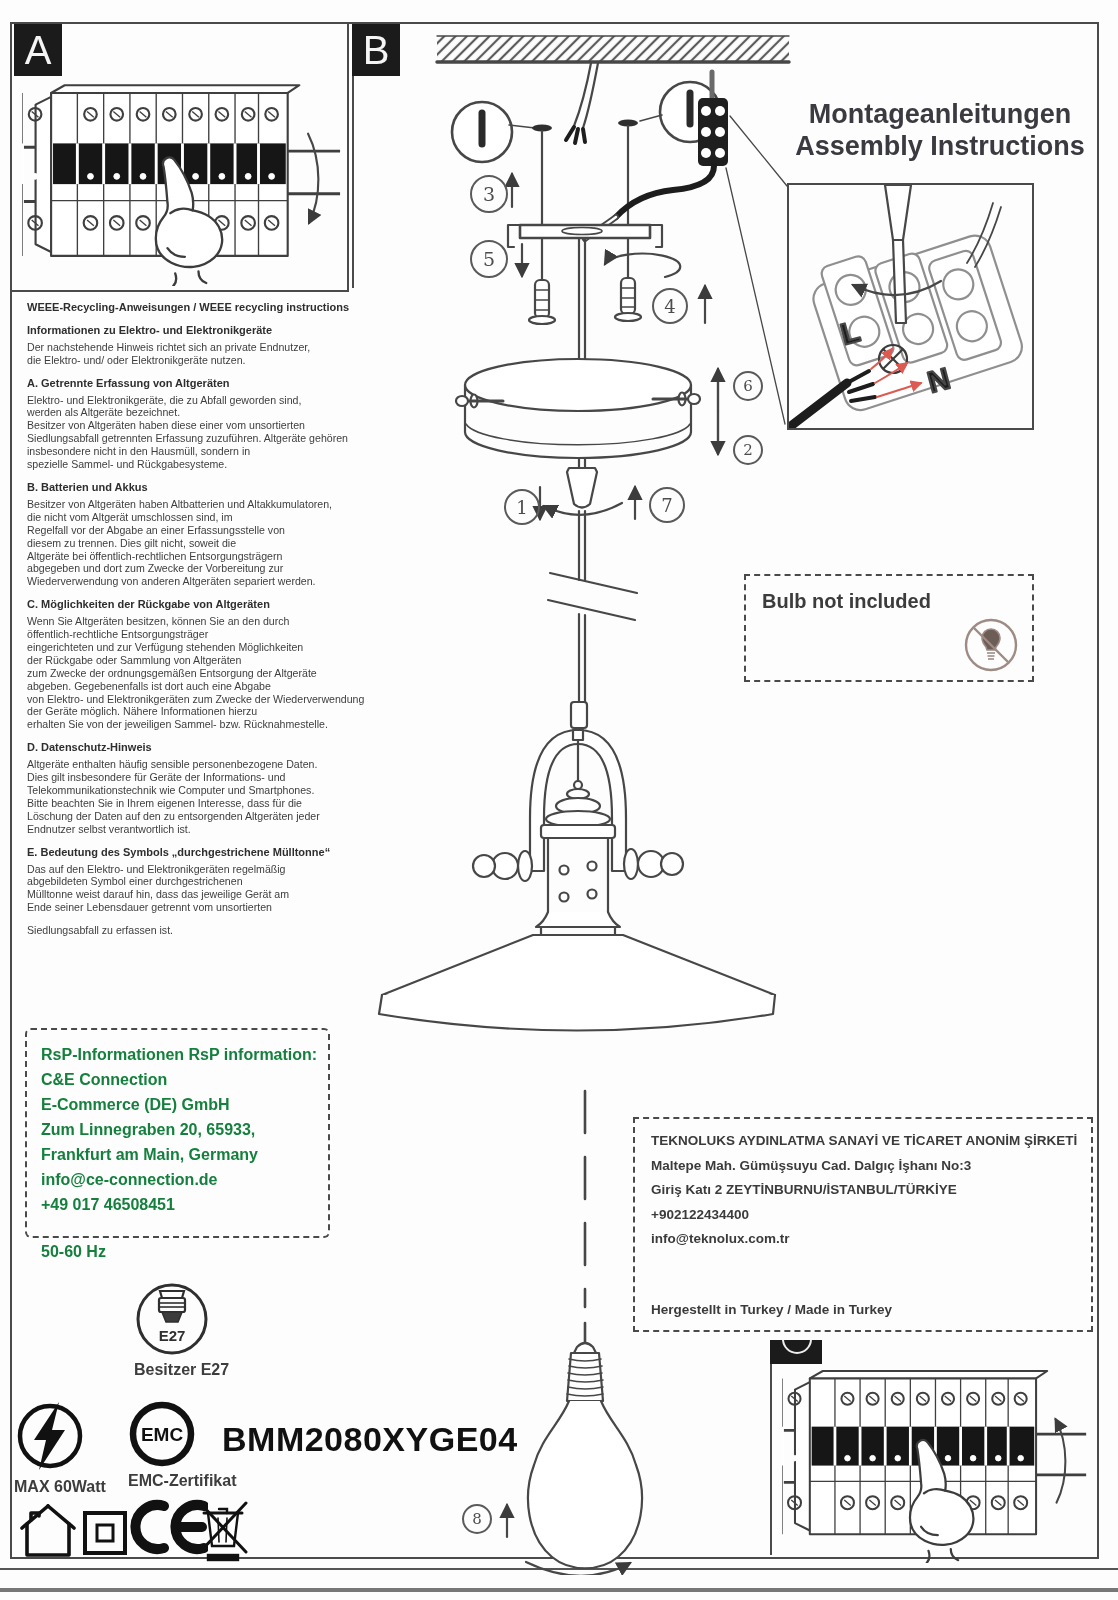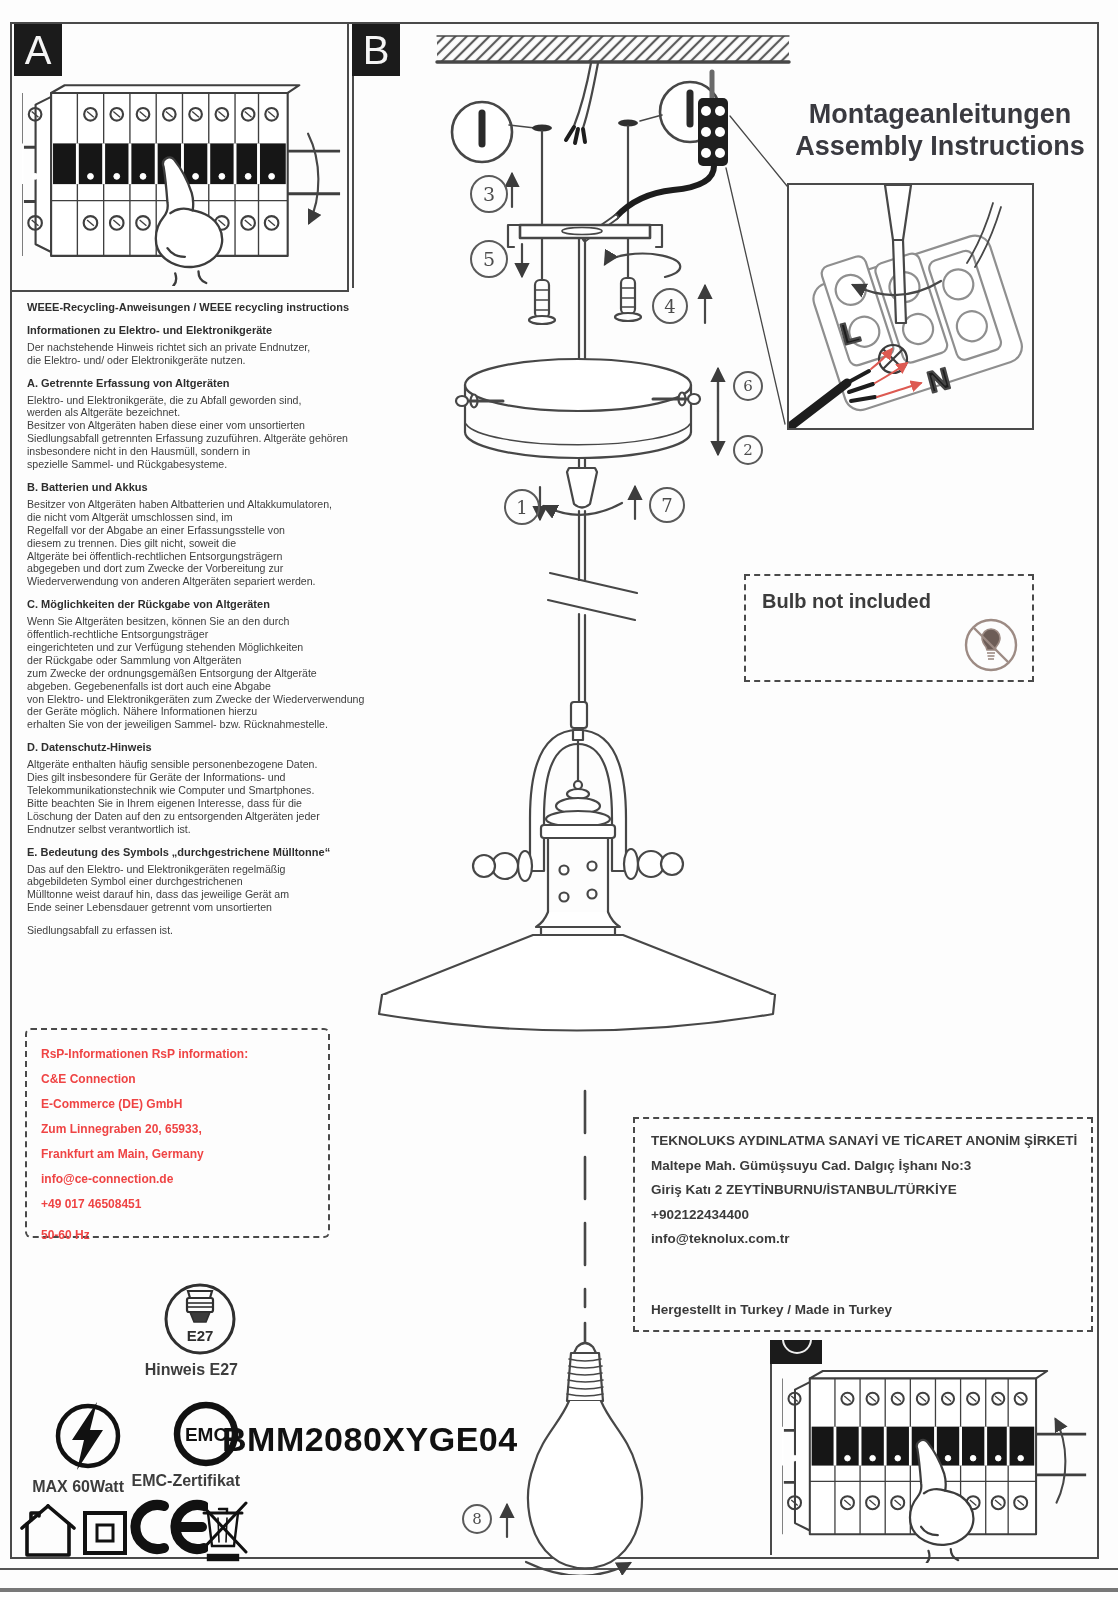--- a/index.html
+++ b/index.html
@@ -9,25 +9,25 @@
   svg{display:block;}
   .frame{border:2px solid #4a4a4a;}
   .seclabel{background:#1b1b1b;color:#f5f5f5;text-align:center;font-size:40px;line-height:52px;font-weight:400;}
   .weee{width:414px;font-size:10.6px;line-height:12.9px;color:#3e3e3e;}
   .weee h3{font-size:11px;margin:10px 0 4px 0;color:#2e2e2e;}
   .weee p{margin:0;white-space:pre-line;}
   .logo{font-weight:bold;font-size:46px;color:#e6c32b;letter-spacing:1px;text-align:center;}
   .titles{font-size:27px;font-weight:bold;color:#3a3a40;text-align:center;line-height:32px;}
   .dashedbox{border:2px dashed #4a4a4a;background:#fdfdfd;}
   .bulbnote{font-size:20px;font-weight:bold;color:#3c3c3c;line-height:34px;}
-  .rsp div{font-size:12px;font-weight:bold;color:#ef4444;line-height:25px;white-space:nowrap;}
+  .rsp div{font-size:16px;font-weight:bold;color:#15803d;line-height:25px;white-space:nowrap;}
   .mfr div{font-size:13.5px;font-weight:bold;color:#3b3b3b;line-height:24.5px;white-space:nowrap;}
   .stepnum{position:absolute;border:2px solid #5a5a5a;border-radius:50%;display:flex;align-items:center;justify-content:center;
            font-family:"DejaVu Serif",serif;color:#4c4c4c;background:transparent;}
-  .cert{position:absolute;display:flex;flex-direction:column;align-items:flex-end;}
+  .cert{position:absolute;display:flex;flex-direction:column;align-items:flex-start;}
   .certlabel{font-size:16px;font-weight:bold;color:#3d3d3d;margin-top:4px;white-space:nowrap;}
   .model{font-size:34px;font-weight:bold;color:#111;letter-spacing:0.5px;white-space:nowrap;}
   .tlabel{font-family:"Liberation Sans",sans-serif;font-weight:bold;font-size:30px;fill:#1e1e1e;}
   .ln{stroke:#474747;fill:none;stroke-width:2.2;stroke-linecap:round;stroke-linejoin:round;}
   .hline{position:absolute;background:#555;}
 </style>
 </head>
 <body>
 
 <div class="page">
@@ -342,21 +342,21 @@
   <div class="stepnum" style="left:462px;top:1504px;width:26px;height:26px;font-size:15px;">8</div>
 
   <div class="abs dashedbox rsp" style="left:25px;top:1028px;width:305px;height:210px;padding:12px 14px;box-sizing:border-box;border-radius:6px;">
     <div>RsP-Informationen RsP information:</div>
     <div>C&amp;E Connection</div>
     <div>E-Commerce (DE) GmbH</div>
     <div>Zum Linnegraben 20, 65933,</div>
     <div>Frankfurt am Main, Germany</div>
     <div>info@ce-connection.de</div>
     <div>+49 017 46508451</div>
-    <div style="margin-top:6px;">50-60 Hz</div>
+    <div style="margin-top:22px;">50-60 Hz</div>
   </div>
 
   <div class="abs dashedbox mfr" style="left:633px;top:1117px;width:460px;height:215px;padding:10px 16px;box-sizing:border-box;">
     <div>TEKNOLUKS AYDINLATMA SANAYİ VE TİCARET ANONİM ŞİRKETİ</div>
     <div>Maltepe Mah. Gümüşsuyu Cad. Dalgıç İşhanı No:3</div>
     <div>Giriş Katı 2 ZEYTİNBURNU/İSTANBUL/TÜRKİYE</div>
     <div>+902122434400</div>
     <div>info@teknolux.com.tr</div>
     <div class="abs" style="left:16px;bottom:8px;">Hergestellt in Turkey / Made in Turkey</div>
   </div>
@@ -366,21 +366,21 @@
       <g stroke="#2f2f2f" fill="none" stroke-width="3">
         <circle cx="38" cy="38" r="34"></circle>
         <path d="M26,10 h24 l-2,7 h-20 z" stroke-width="2.2"></path>
         <rect x="25" y="17" width="26" height="14" rx="2" stroke-width="2.2"></rect>
         <line x1="25" y1="22" x2="51" y2="22" stroke-width="1.6"></line>
         <line x1="25" y1="26" x2="51" y2="26" stroke-width="1.6"></line>
         <path d="M28,31 h20 l-4,10 h-12 z" fill="#3c3c3c" stroke-width="1.6"></path>
         <text x="38" y="60" text-anchor="middle" style="font:bold 15px 'Liberation Sans',sans-serif" fill="#2f2f2f" stroke="none">E27</text>
       </g>
     </svg>
-    <div class="certlabel">Hinweis E27</div>
+    <div class="certlabel">Besitzer E27</div>
   </div>
 
   <div class="cert" style="left:14px;top:1398px;width:110px;">
     <svg width="72" height="76" viewBox="0 0 72 76">
       <circle cx="36" cy="38" r="30" fill="none" stroke="#111" stroke-width="4.5"></circle>
       <polygon points="45,4 20,42 32,42 25,72 51,32 38,32" fill="#111"></polygon>
     </svg>
     <div class="certlabel">MAX 60Watt</div>
   </div>
   <div class="cert" style="left:128px;top:1400px;width:112px;">

